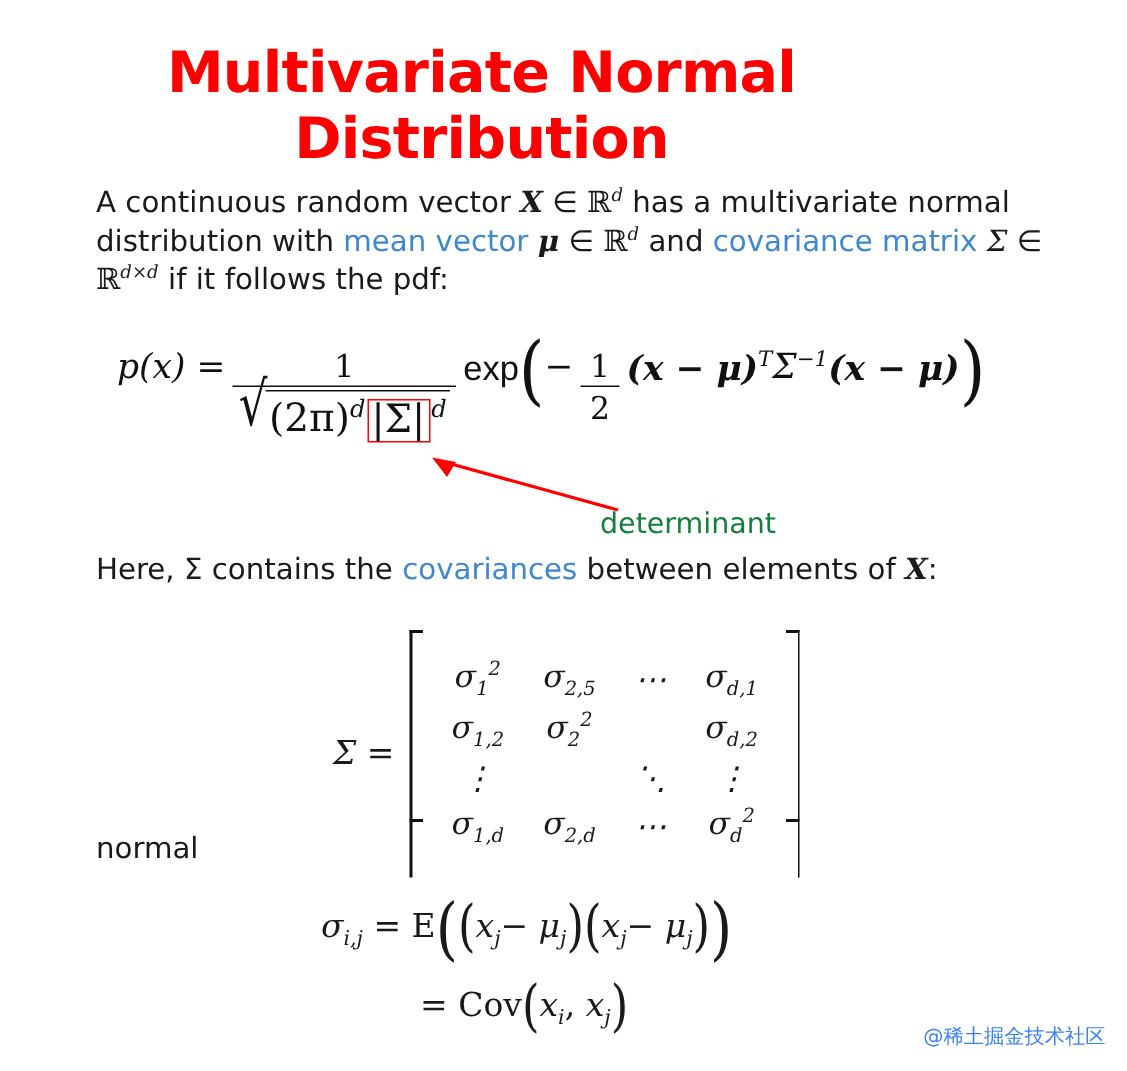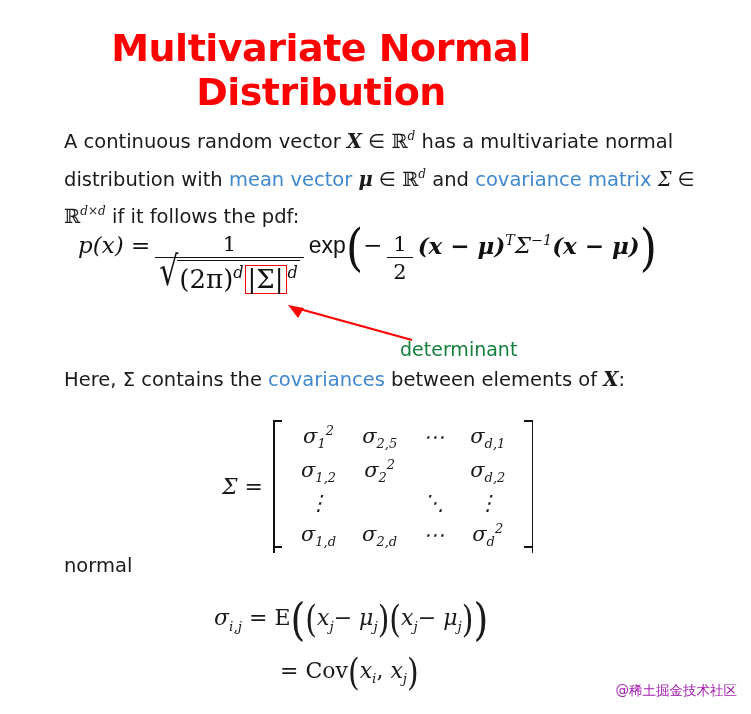--- a/index.html
+++ b/index.html
@@ -30,21 +30,21 @@
     font-family: "DejaVu Sans", sans-serif;
     font-weight: bold;
     font-size: 38px;
     letter-spacing: -0.5px;
   }
   .para {
     position: absolute;
     left: 64px;
     width: 640px;
     font-size: 19.5px;
-    line-height: 32px;
+    line-height: 21px;
     color: #1a1a1a;
   }
   .para1 { top: 120px; }
   .blue { color: #3f88d0; }
   .serif-i {
     font-family: "DejaVu Serif", serif;
     font-style: italic;
   }
   .bold-i {
     font-family: "DejaVu Serif", serif;
@@ -166,21 +166,21 @@
     background: #111;
   }
   .brk-left::before { left: 0; top: 0; bottom: 0; width: 1.6px; }
   .brk-left::after { left: 0; top: 0; width: 9px; height: 1.6px;
       box-shadow: 0 126px 0 0 #111; }
   .brk-right::before { right: 0; top: 0; bottom: 0; width: 1.6px; }
   .brk-right::after { right: 0; top: 0; width: 9px; height: 1.6px;
       box-shadow: 0 126px 0 0 #111; }
   table.matrix {
     border-collapse: collapse;
-    margin: 0 4px;
+    margin: 16px 4px;
   }
   table.matrix td {
     font-family: "DejaVu Serif", serif;
     font-style: italic;
     font-size: 21px;
     text-align: center;
     padding: 3px 13px;
     white-space: nowrap;
   }
   .where {
@@ -216,21 +216,21 @@
     font-size: 38px;
     display: inline-block;
     transform: scaleY(1.2);
     line-height: 0.8;
     vertical-align: middle;
   }
   .watermark {
     position: absolute;
     right: 14px;
     bottom: 14px;
-    color: #a21caf;
+    color: #3b82f6;
     font-size: 13.5px;
     font-family: "DejaVu Sans", sans-serif;
   }
 </style>
 </head>
 <body>
 
 <div class="slide">
 
   <div class="title">Multivariate Normal Distribution</div>

